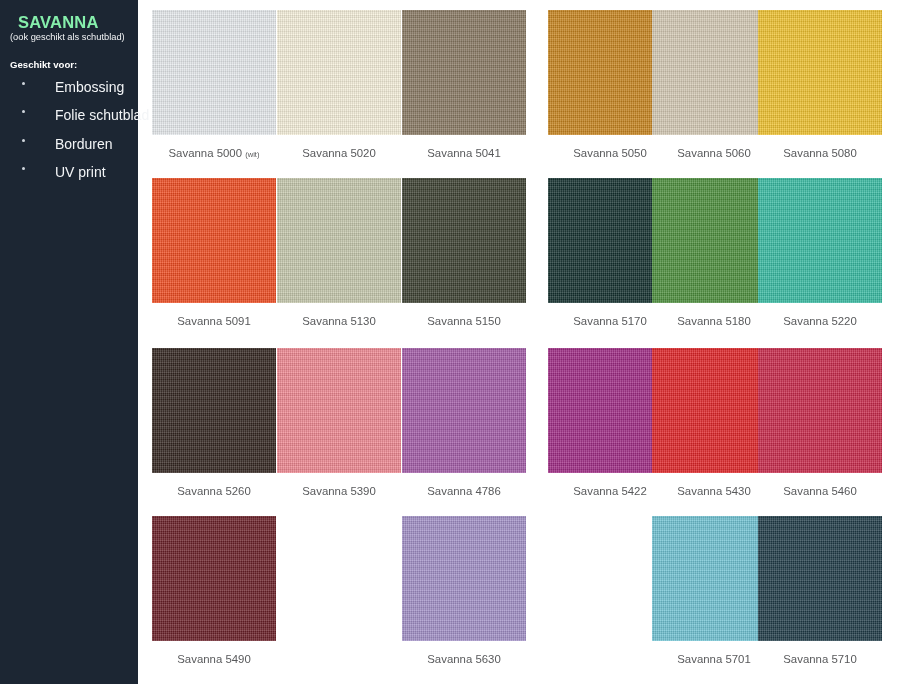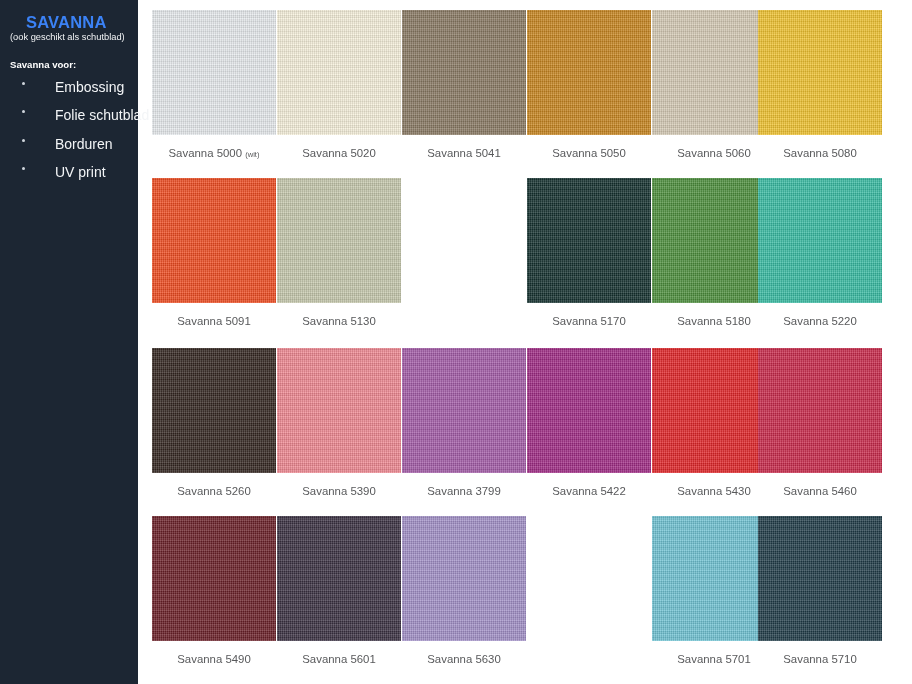--- a/index.html
+++ b/index.html
@@ -25,22 +25,22 @@
     background: #1c2633;
     color: #ffffff;
     box-sizing: border-box;
     padding: 14px 10px 0 10px;
   }
   #sidebar-title {
     font-size: 16.5px;
     font-weight: bold;
     letter-spacing: 0.2px;
     line-height: 1.05;
-    margin: 0 0 1px 16px;
-    color: #3b82f6;
+    margin: 0 0 1px 8px;
+    color: #86efac;
   }
   #sidebar-subtitle {
     font-size: 9.3px;
     line-height: 1.15;
     color: #f2f4f6;
     margin: 0 0 16px 0;
     font-weight: 400;
   }
   #sidebar-section-title {
     font-size: 9.6px;
@@ -93,21 +93,21 @@
   .swatch-row.r3 { top: 516px; }
 
   .swatch-cell {
     position: absolute;
     top: 0;
     width: 124px;
   }
   .swatch-cell.c0 { left: 0px; }
   .swatch-cell.c1 { left: 125px; }
   .swatch-cell.c2 { left: 250px; }
-  .swatch-cell.c3 { left: 375px; }
+  .swatch-cell.c3 { left: 375px; padding-left: 21px; }
   .swatch-cell.c4 { left: 500px; }
   .swatch-cell.c5 { left: 606px; }
 
   .swatch-chip {
     position: relative;
     width: 124px;
     height: 125px;
     overflow: hidden;
   }
   
@@ -151,21 +151,21 @@
   
   .swatch-cell.lowered .swatch-label {
   }
 </style>
 </head>
 <body>
 
 <div id="sidebar">
   <div id="sidebar-title">SAVANNA</div>
   <div id="sidebar-subtitle">(ook geschikt als schutblad)</div>
-  <div id="sidebar-section-title">Savanna voor:</div>
+  <div id="sidebar-section-title">Geschikt voor:</div>
   <ul id="sidebar-list">
     <li>
       <span class="bullet"></span>
       <span>Embossing</span>
     </li>
     <li>
       <span class="bullet"></span>
       <span>Folie schutblad</span>
     </li>
     <li>
@@ -208,20 +208,24 @@
     </div>
     <div class="swatch-row r1">
       <div class="swatch-cell c0">
         <div class="swatch-chip" style="background: rgb(240, 75, 32);"></div>
         <span class="swatch-label">Savanna 5091</span>
       </div>
       <div class="swatch-cell c1">
         <div class="swatch-chip" style="background: rgb(198, 201, 173);"></div>
         <span class="swatch-label">Savanna 5130</span>
       </div>
+      <div class="swatch-cell c2">
+        <div class="swatch-chip" style="background: rgb(59, 64, 48);"></div>
+        <span class="swatch-label">Savanna 5150</span>
+      </div>
       <div class="swatch-cell c3">
         <div class="swatch-chip" style="background: rgb(19, 48, 46);"></div>
         <span class="swatch-label">Savanna 5170</span>
       </div>
       <div class="swatch-cell c4">
         <div class="swatch-chip" style="background: rgb(76, 143, 60);"></div>
         <span class="swatch-label">Savanna 5180</span>
       </div>
       <div class="swatch-cell c5">
         <div class="swatch-chip" style="background: rgb(55, 187, 163);"></div>
@@ -232,44 +236,40 @@
       <div class="swatch-cell c0">
         <div class="swatch-chip" style="background: rgb(51, 38, 32);"></div>
         <span class="swatch-label">Savanna 5260</span>
       </div>
       <div class="swatch-cell c1">
         <div class="swatch-chip" style="background: rgb(240, 136, 146);"></div>
         <span class="swatch-label">Savanna 5390</span>
       </div>
       <div class="swatch-cell c2">
         <div class="swatch-chip" style="background: rgb(164, 91, 168);"></div>
-        <span class="swatch-label">Savanna 3799</span>
+        <span class="swatch-label">Savanna 4786</span>
       </div>
       <div class="swatch-cell c3 lowered">
         <div class="swatch-chip" style="background: rgb(160, 42, 133);"></div>
         <span class="swatch-label">Savanna 5422</span>
       </div>
       <div class="swatch-cell c4">
         <div class="swatch-chip" style="background: rgb(225, 36, 39);"></div>
         <span class="swatch-label">Savanna 5430</span>
       </div>
       <div class="swatch-cell c5">
         <div class="swatch-chip" style="background: rgb(201, 40, 74);"></div>
         <span class="swatch-label">Savanna 5460</span>
       </div>
     </div>
     <div class="swatch-row r3">
       <div class="swatch-cell c0">
         <div class="swatch-chip" style="background: rgb(107, 32, 40);"></div>
         <span class="swatch-label">Savanna 5490</span>
       </div>
-      <div class="swatch-cell c1">
-        <div class="swatch-chip" style="background: rgb(58, 49, 66);"></div>
-        <span class="swatch-label">Savanna 5601</span>
-      </div>
       <div class="swatch-cell c2">
         <div class="swatch-chip" style="background: rgb(163, 145, 200);"></div>
         <span class="swatch-label">Savanna 5630</span>
       </div>
       <div class="swatch-cell c4">
         <div class="swatch-chip" style="background: rgb(112, 196, 212);"></div>
         <span class="swatch-label">Savanna 5701</span>
       </div>
       <div class="swatch-cell c5">
         <div class="swatch-chip" style="background: rgb(32, 60, 72);"></div>

